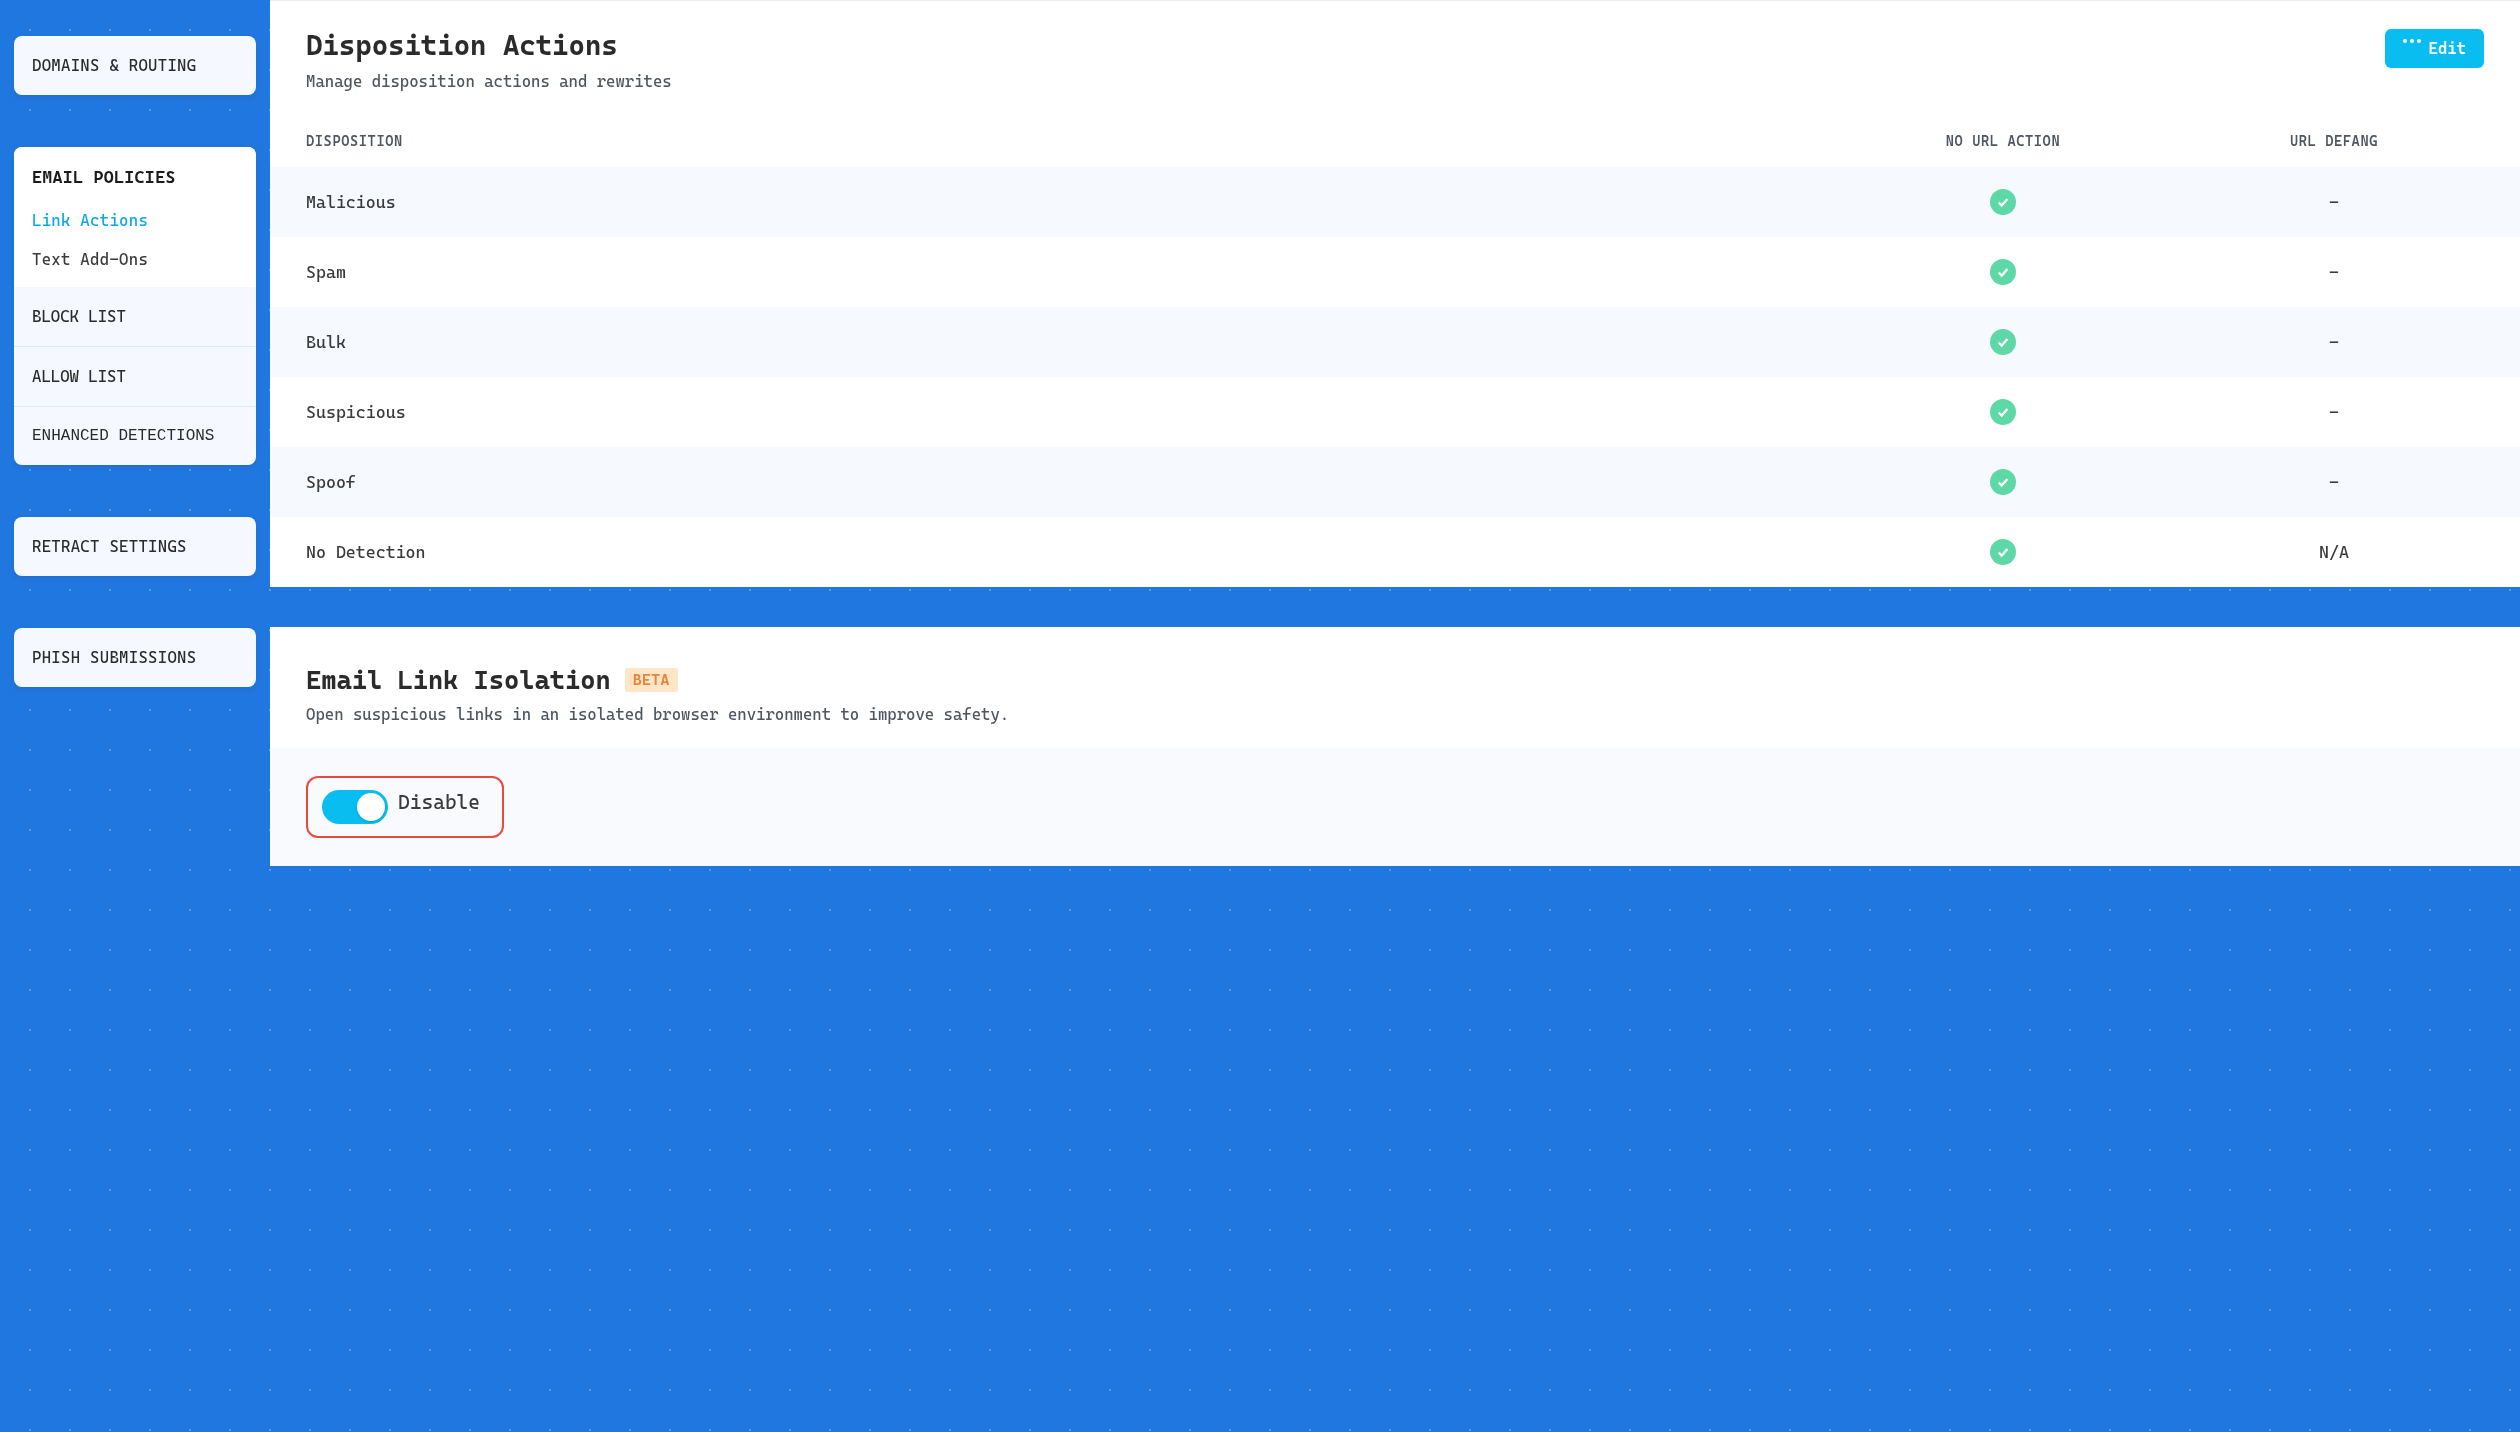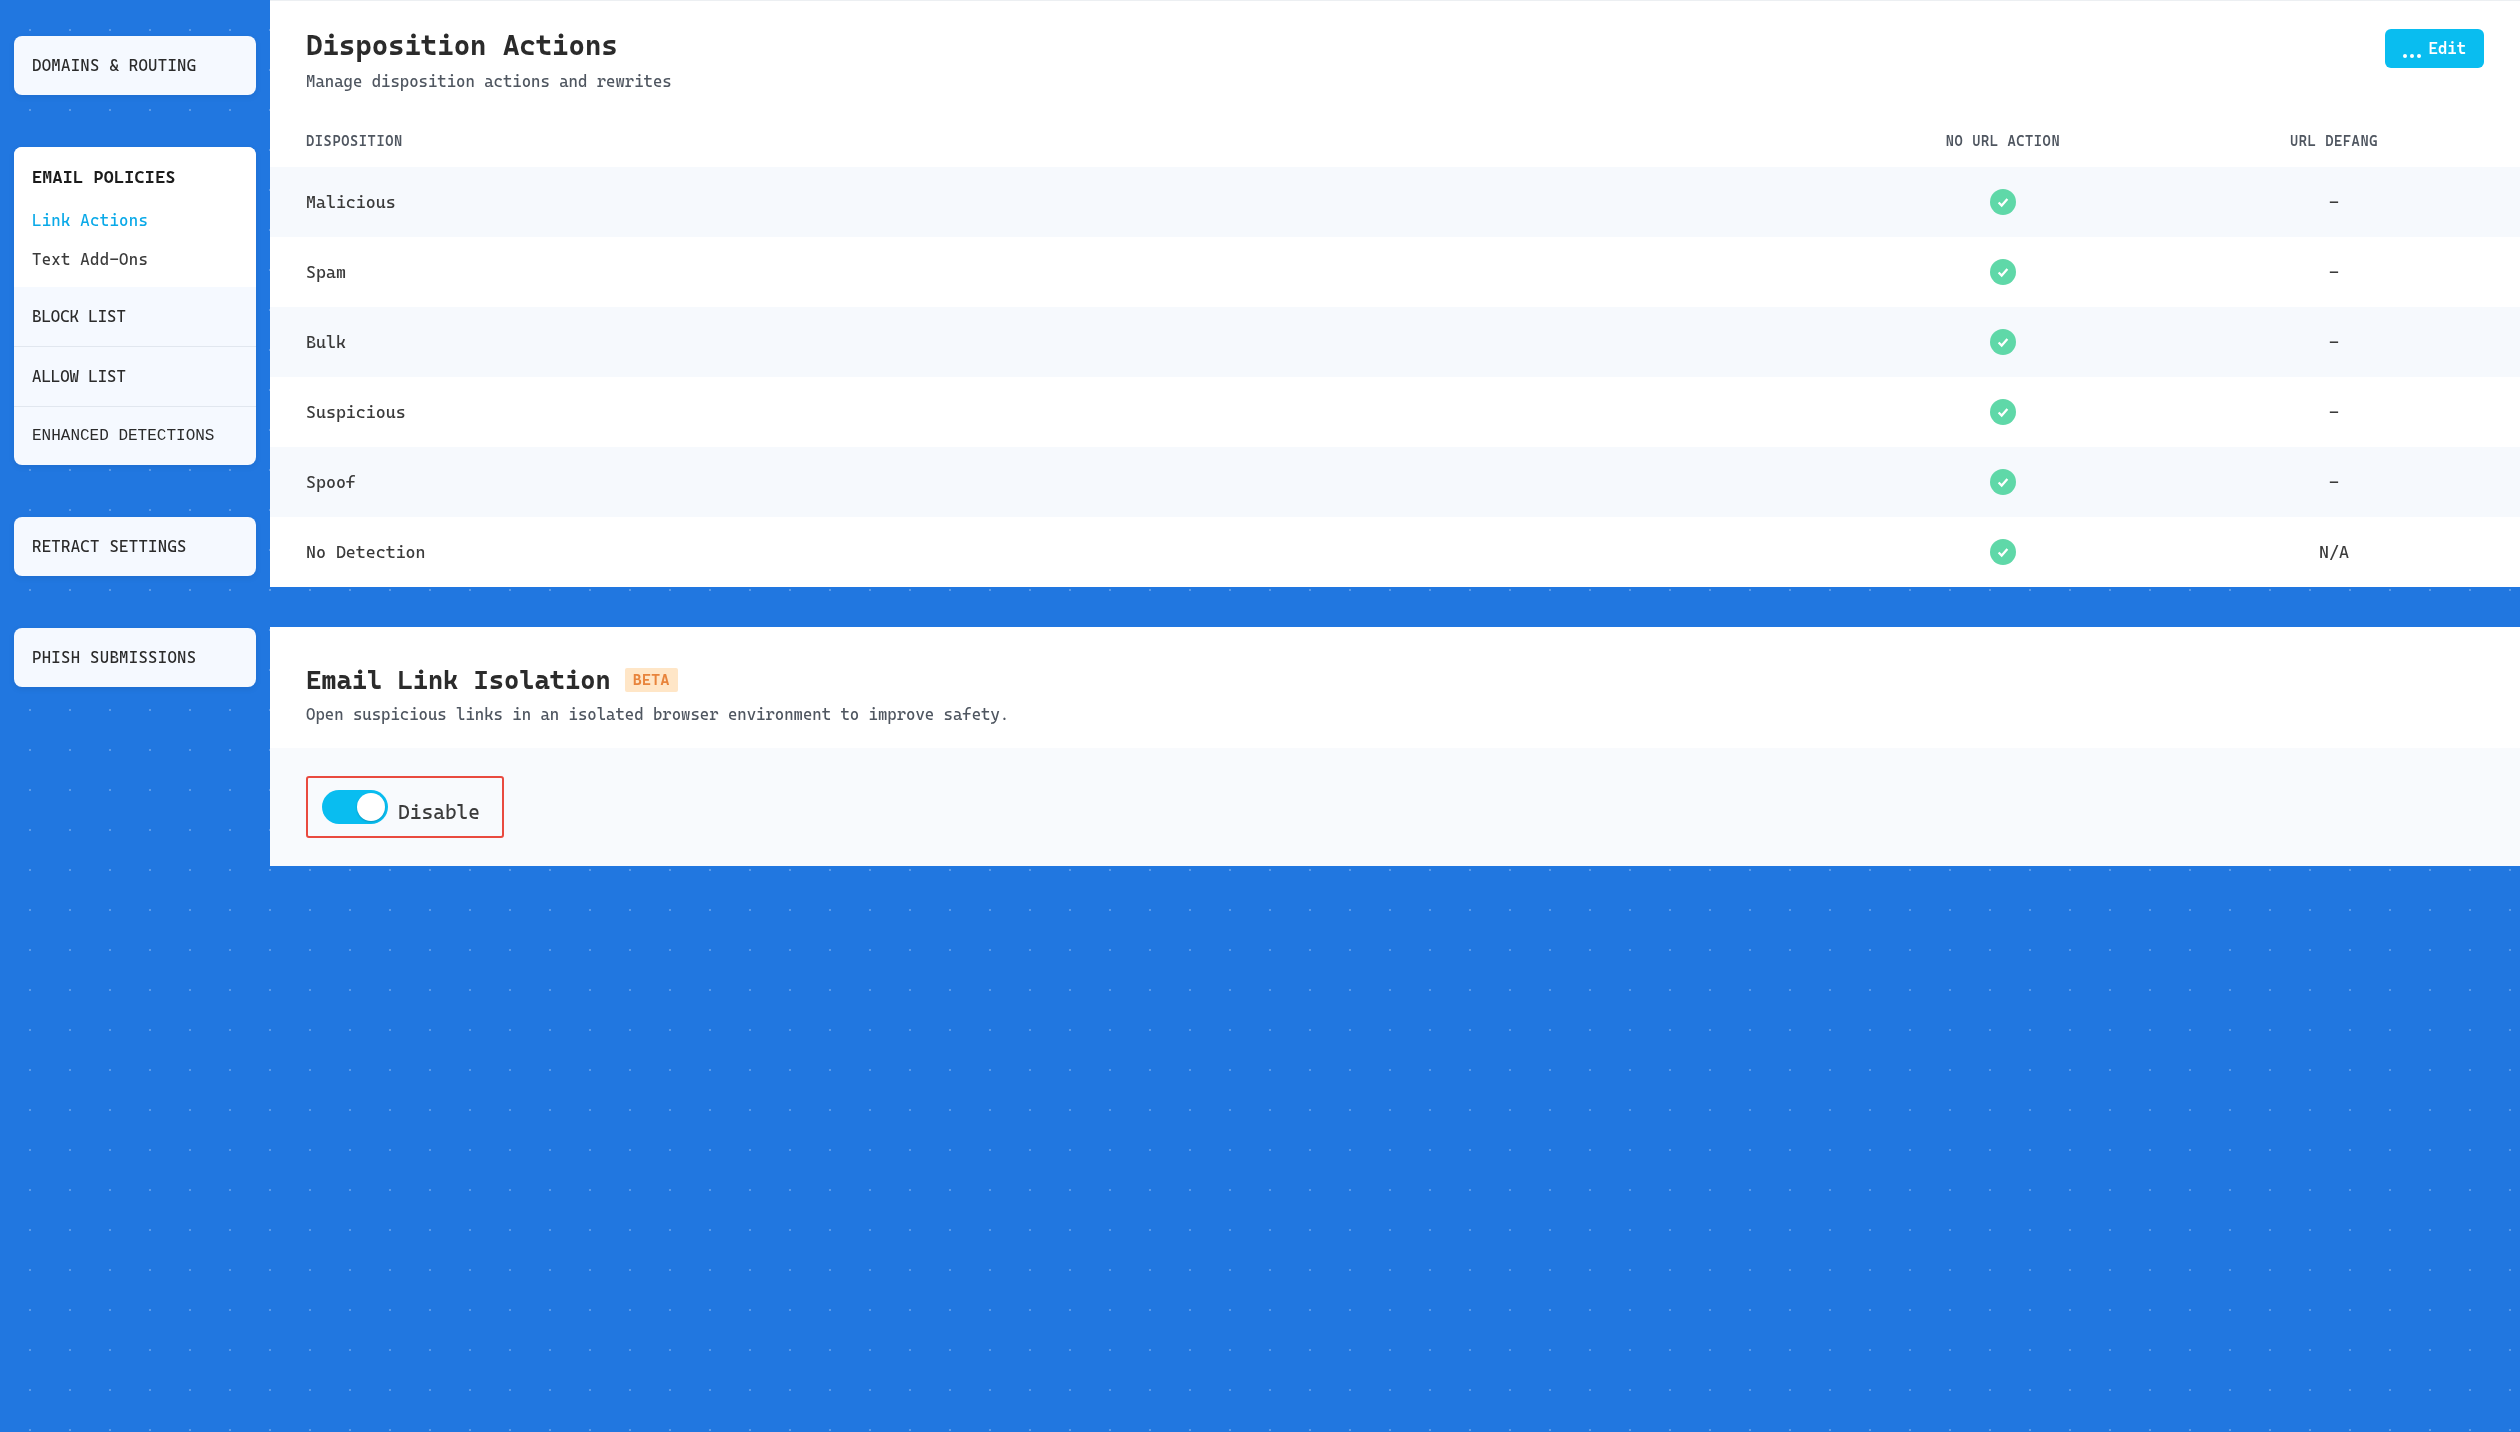--- a/index.html
+++ b/index.html
@@ -124,21 +124,21 @@
     .edit-btn {
       background: #09bdf0;
       border: none;
       color: #ffffff;
       font-size: 16px;
       font-weight: 600;
       padding: 10px 18px;
       border-radius: 6px;
       cursor: pointer;
       display: inline-flex;
-      align-items: flex-end;
+      align-items: flex-start;
       gap: 8px;
       font-family: inherit;
     }
 
     .dots {
       display: inline-flex;
       gap: 3px;
     }
 
     .dots span {
@@ -247,24 +247,24 @@
     }
 
     .toggle-section {
       background: #f8fafd;
       padding: 28px 36px;
     }
 
     .toggle-highlight {
       border: 2px solid #e94a3f;
       display: inline-flex;
-      align-items: flex-end;
+      align-items: flex-start;
       gap: 10px;
       padding: 12px 22px 12px 14px;
-      border-radius: 3px;
+      border-radius: 12px;
     }
 
     .toggle {
       width: 66px;
       height: 34px;
       border-radius: 18px;
       background: #09bdf0;
       position: relative;
       cursor: pointer;
     }

